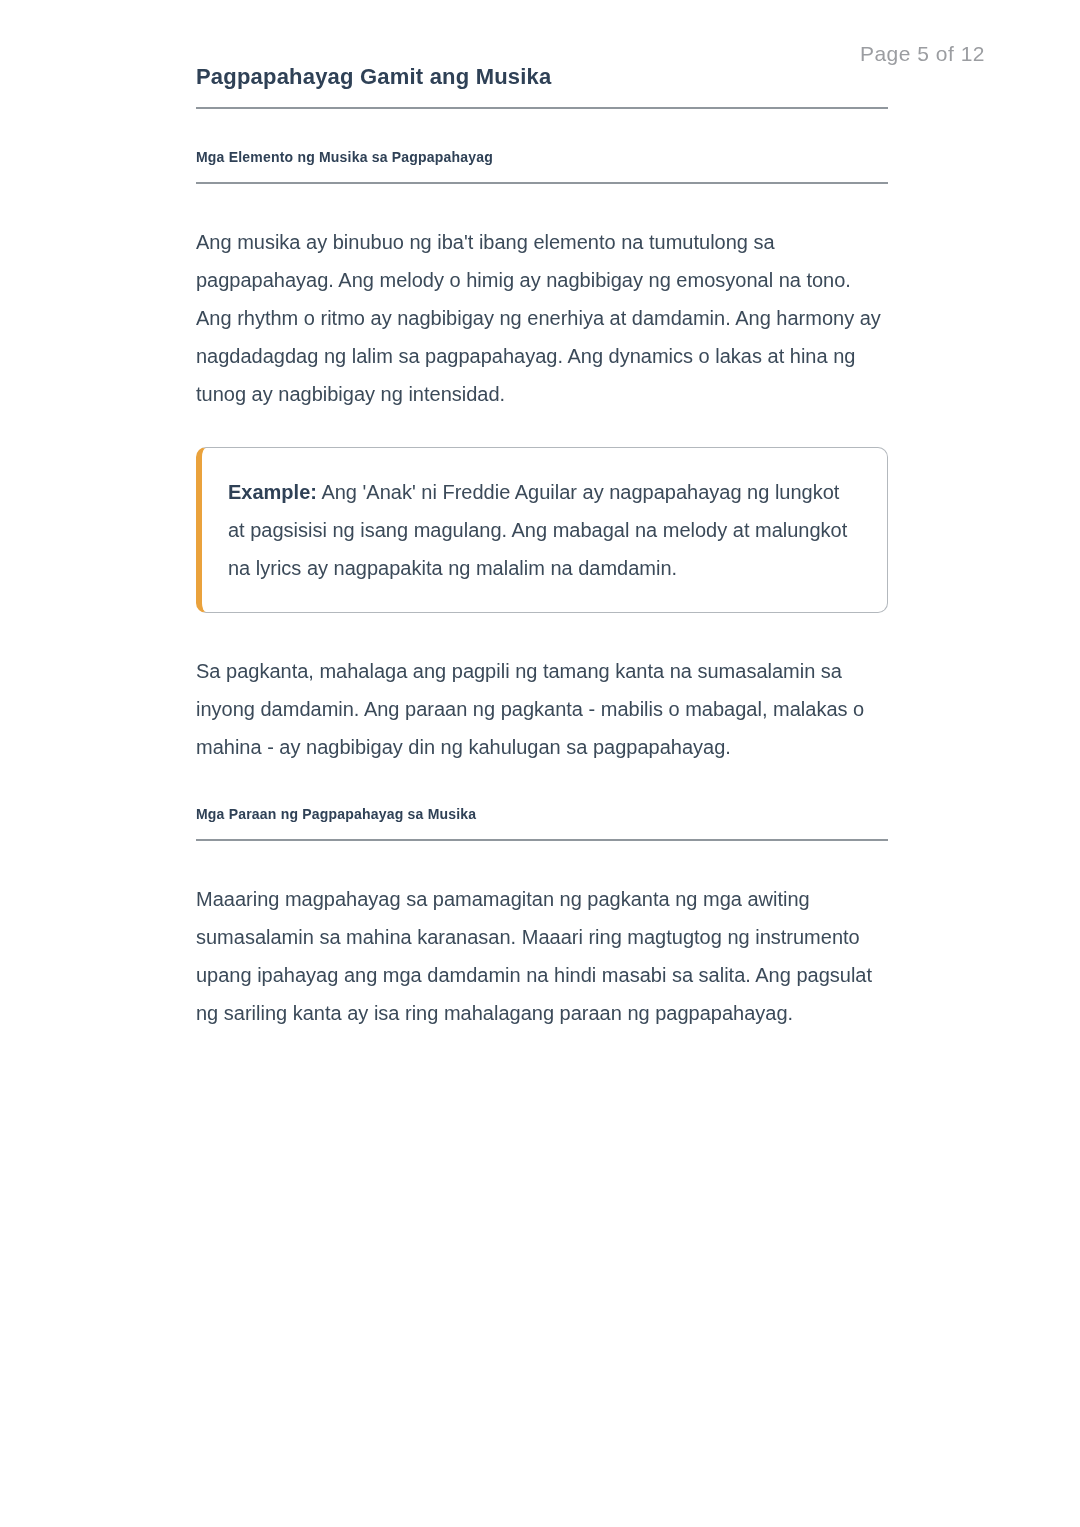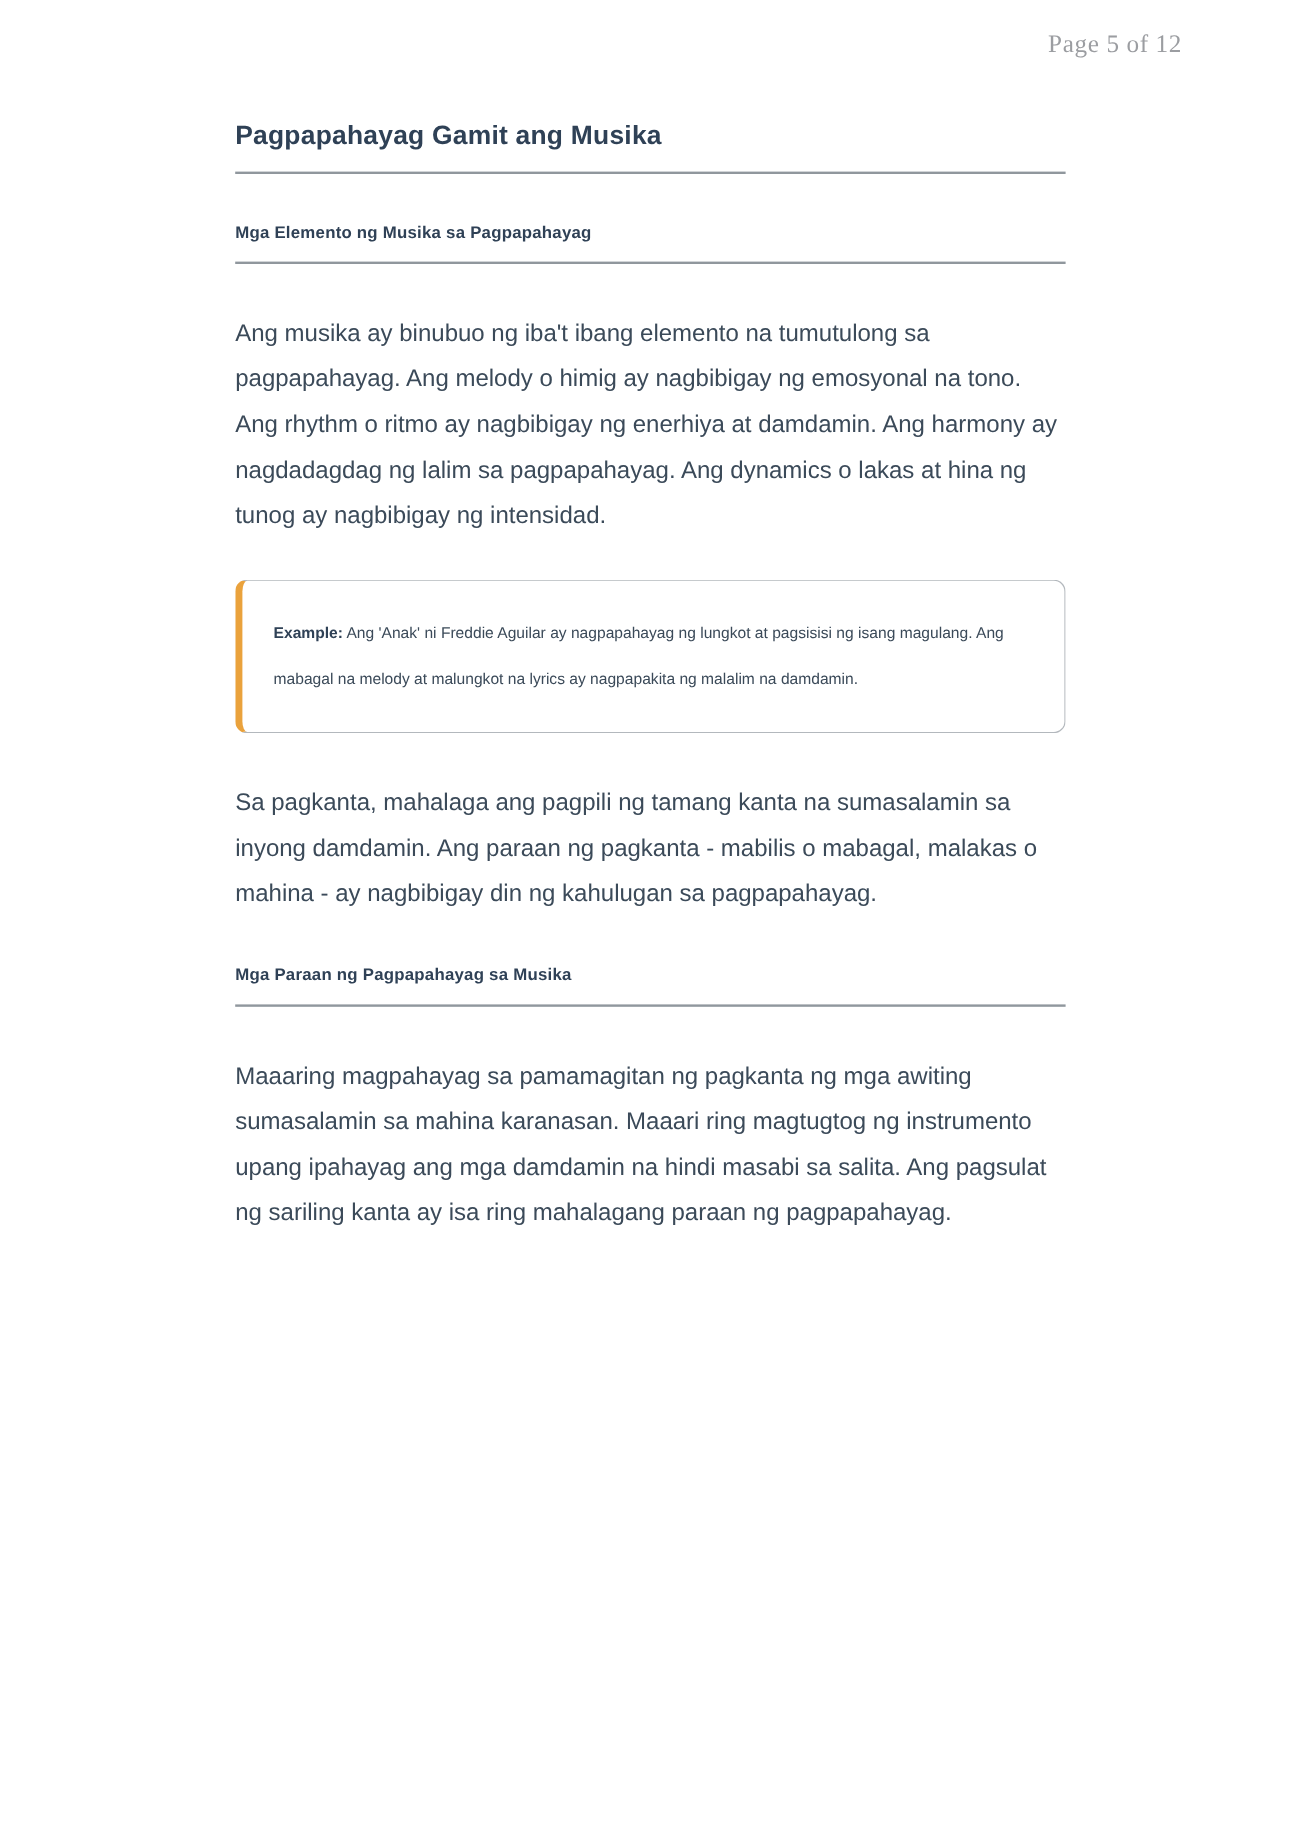--- a/index.html
+++ b/index.html
@@ -9,23 +9,23 @@
     position: relative;
     width: 1080px;
     height: 1527px;
     background: #ffffff;
     font-family: "Liberation Sans", "DejaVu Sans", sans-serif;
     overflow: hidden;
   }
 
   .page-number {
     position: absolute;
-    top: 24px;
+    top: 42px;
     right: 95px;
-    font-family: Liberation Serif, serif;
+    font-family: Liberation Sans, sans-serif;
     font-size: 21px;
     color: #9b9da1;
     letter-spacing: 0.5px;
   }
 
   .content {
     position: absolute;
     left: 196px;
     top: 0;
     width: 692px;
@@ -34,21 +34,21 @@
   .section-heading {
     font-size: 22px;
     font-weight: 700;
     color: #2f4156;
     margin: 40px 0 0 0;
     padding-bottom: 17px;
     border-bottom: 2px solid #90979d;
     letter-spacing: 0.2px;
   }
   .section-heading.first {
-    margin-top: 100px;
+    margin-top: 64px;
   }
   .section-heading.sub {
     font-size: 14px;
   }
 
   .body-text {
     font-size: 20px;
     line-height: 38px;
     color: #3b4a59;
     margin: 39px 0 0 0;
@@ -57,21 +57,21 @@
   .example-box {
     margin-top: 34px;
     border: 1px solid #b3b8bd;
     border-left: 6px solid #eaa23c;
     border-radius: 10px;
     padding: 25px 32px 25px 26px;
     background: #ffffff;
   }
   .example-box p {
     margin: 0;
-    font-size: 13px;
+    font-size: 20px;
     line-height: 38px;
     color: #3b4a59;
   }
   .example-box strong {
     font-weight: 700;
     color: #2f4156;
   }
 
   .page-footer {
     position: absolute;

